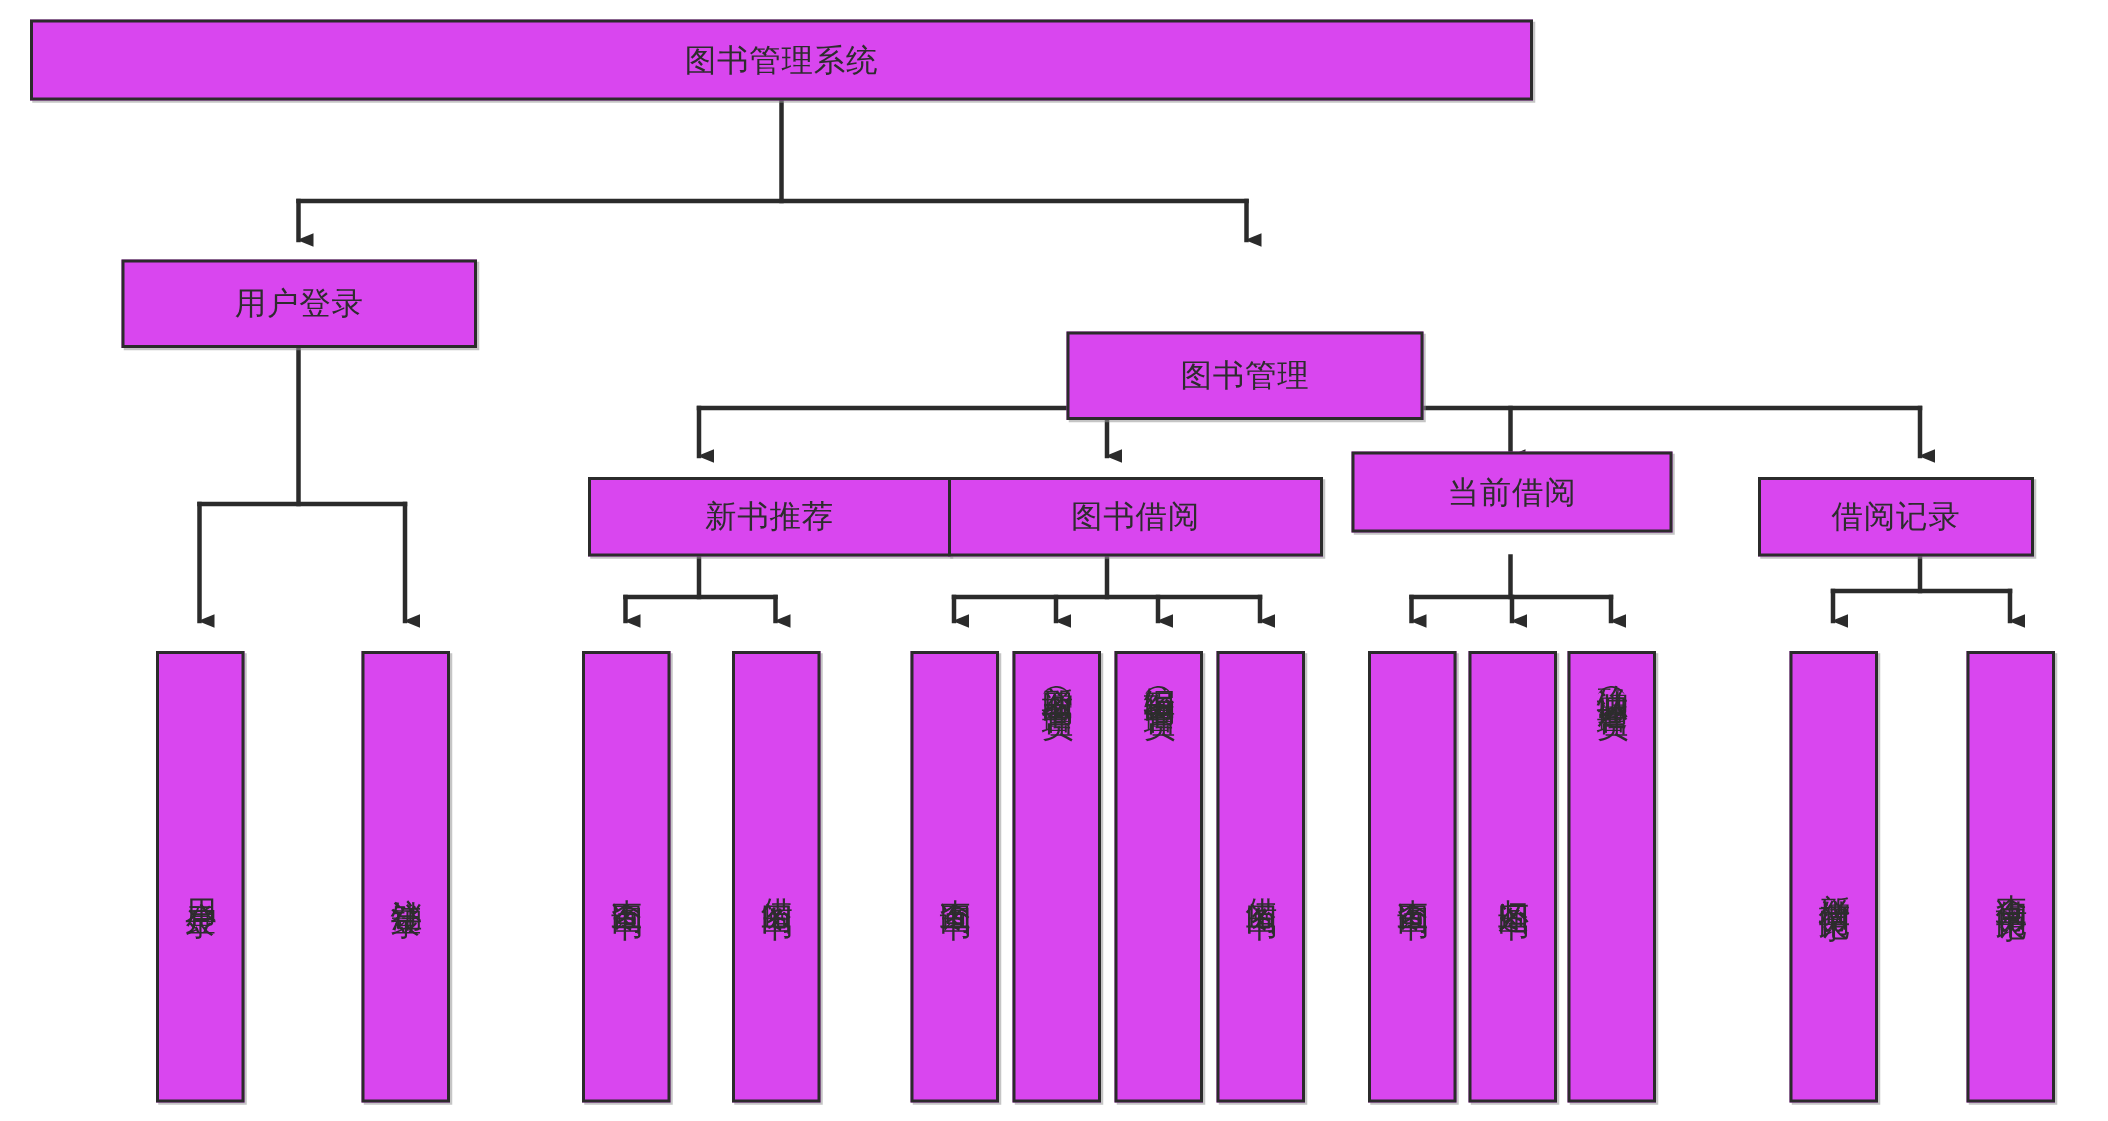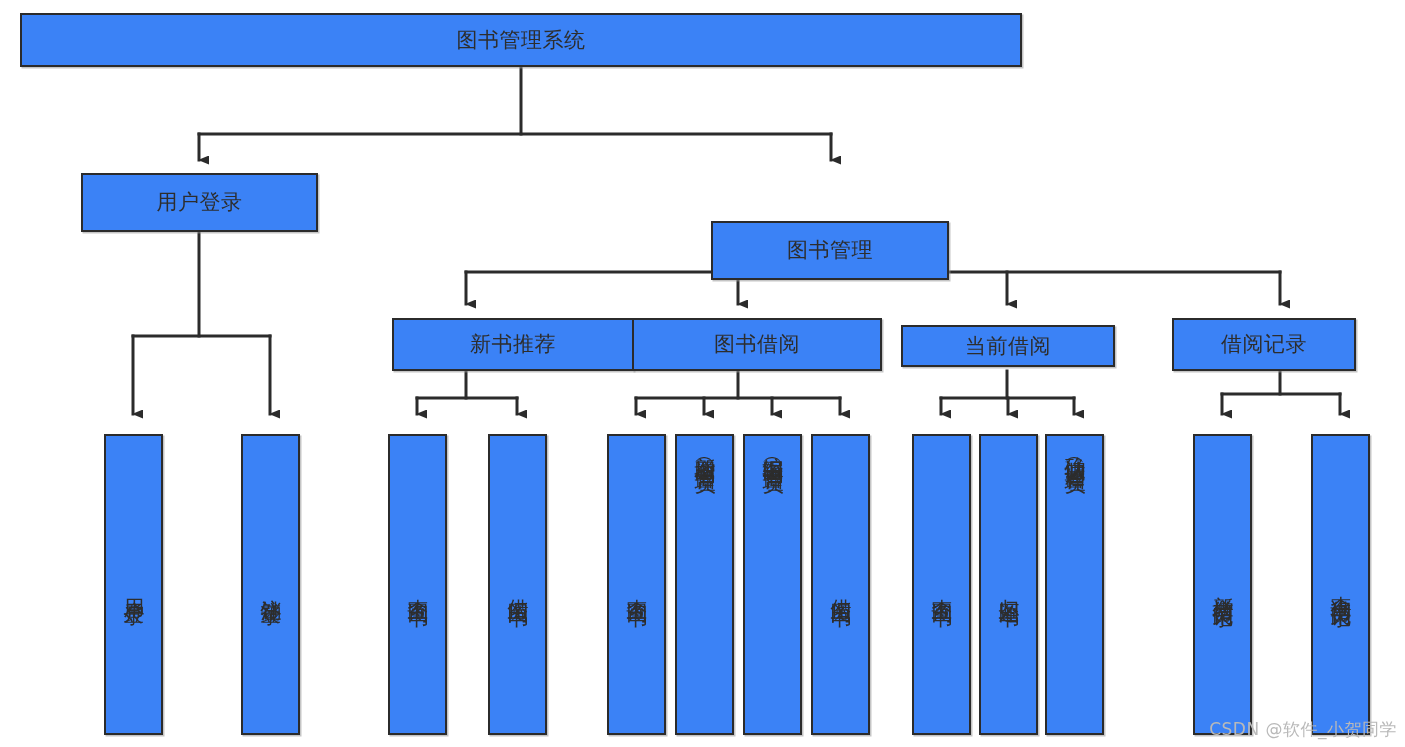--- a/index.html
+++ b/index.html
@@ -22,21 +22,21 @@
     position: absolute;
     left: 0;
     top: 0;
     width: 1405px;
     height: 747px;
     pointer-events: none;
   }
   .node {
     position: absolute;
     box-sizing: border-box;
-    background: #3b82f6;
+    background: #d946ef;
     border: 2px solid #2b2b2b;
     display: flex;
     align-items: center;
     justify-content: center;
     box-shadow: 1.5px 1.5px 0 rgba(150,150,150,0.55);
   }
   .node .node-label {
     font-size: 21px;
     color: #2d2d2d;
     line-height: 1.18;
@@ -135,21 +135,21 @@
   <div class="node" style="left:711px; top:173px; width:238px; height:59px;margin-top:48px;">
     <span class="node-label">图书管理</span>
   </div>
 
   <div class="node" style="left:360px; top:318px; width:242px; height:53px;margin-left:32px;">
     <span class="node-label">新书推荐</span>
   </div>
   <div class="node" style="left:632px; top:318px; width:250px; height:53px;">
     <span class="node-label">图书借阅</span>
   </div>
-  <div class="node" style="left:901px; top:325px; width:214px; height:42px;">
+  <div class="node" style="left:901px; top:301px; width:214px; height:54px;">
     <span class="node-label">当前借阅</span>
   </div>
   <div class="node" style="left:1172px; top:318px; width:184px; height:53px;">
     <span class="node-label">借阅记录</span>
   </div>
 
   <div class="node vertical centered" style="left:104px; top:434px; width:59px; height:301px;">
     <span class="node-label">用户登录</span>
   </div>
   <div class="node vertical centered" style="left:241px; top:434px; width:59px; height:301px;">
@@ -186,15 +186,14 @@
     <span class="node-label">确认归还（管理员）</span>
   </div>
 
   <div class="node vertical centered" style="left:1193px; top:434px; width:59px; height:301px;">
     <span class="node-label">新增借阅记录</span>
   </div>
   <div class="node vertical centered" style="left:1311px; top:434px; width:59px; height:301px;">
     <span class="node-label">查询借阅记录</span>
   </div>
 
-  <div id="watermark">CSDN @软件_小贺同学</div>
 
 </div>
 
 </body></html>

